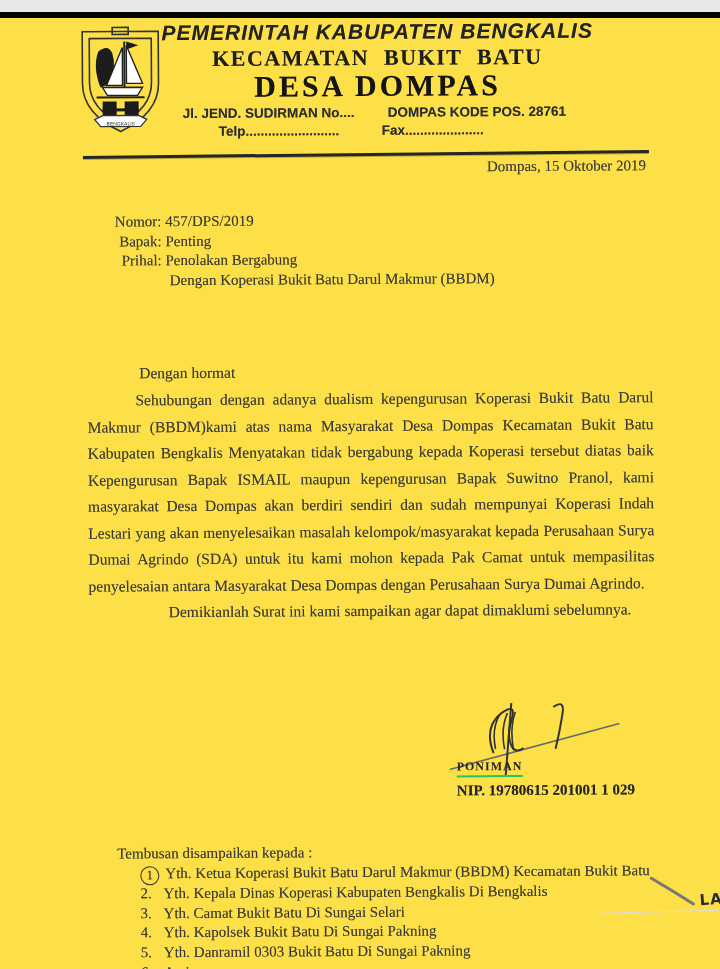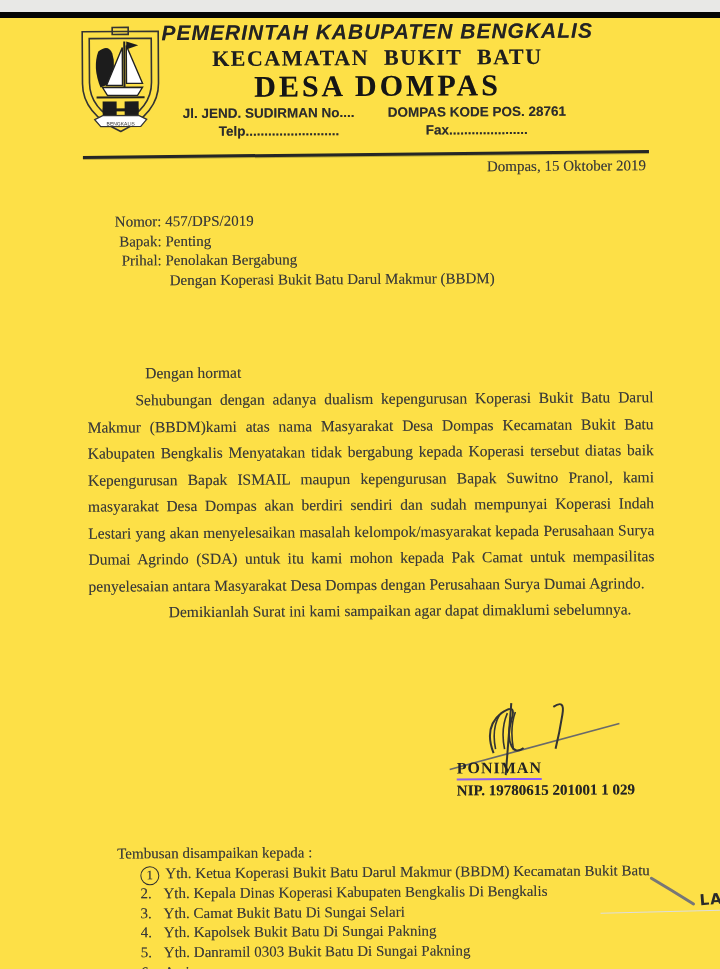--- a/index.html
+++ b/index.html
@@ -28,30 +28,30 @@
   .recipient{position:absolute;left:490px;top:180px;font-size:15px;line-height:20px;}
   .recipient .r-di{margin-left:35px;}
   .recipient .r-tempat{margin-left:85px;}
   .recipient div{text-shadow:0 0 .6px rgba(40,40,40,.45);}
 
   .meta{position:absolute;left:113px;top:199px;font-size:15px;line-height:19.5px;}
   .meta .lbl{display:inline-block;width:46px;text-align:right;}
   .meta .indent2{margin-left:58px;}
   .meta div{text-shadow:0 0 .6px rgba(40,40,40,.45);}
 
-  .salutation{left:146px;top:351px;font-size:15.5px;}
+  .salutation{left:140px;top:351px;font-size:15.5px;}
   .para{position:absolute;left:88px;top:374px;width:566px;font-size:15.5px;line-height:26.5px;
         text-align:justify;text-indent:48px;text-shadow:0 0 .6px rgba(40,40,40,.45);}
   .closing{left:88px;top:590px;font-size:15.5px;padding-left:80px;}
 
   .sig-block{position:absolute;left:455px;top:642px;font-size:15px;line-height:20.5px;}
   .sig-block div{text-shadow:0 0 .6px rgba(40,40,40,.45);}
   .sig-scribble{position:absolute;left:440px;top:686px;}
-  .sig-name{position:absolute;left:455px;top:748px;font-size:16px;font-weight:bold;
-        letter-spacing:1px;color:#242424;border-bottom:2px solid #8b5cf6;padding-bottom:1px;}
+  .sig-name{position:absolute;left:455px;top:748px;font-size:12px;font-weight:bold;
+        letter-spacing:1px;color:#242424;border-bottom:2px solid #22c55e;padding-bottom:1px;}
   .sig-nip{left:455px;top:771px;font-size:15px;font-weight:bold;color:#242424;}
 
   .tembusan{position:absolute;left:115px;top:832px;font-size:15px;}
   .tb-head{margin-bottom:3px;text-shadow:0 0 .6px rgba(40,40,40,.45);}
   .tb-item{display:flex;align-items:flex-start;height:19.8px;
         text-shadow:0 0 .6px rgba(40,40,40,.45);}
   .tb-num{display:inline-block;width:20px;margin-left:23px;flex:none;}
   .tb-num.circled{width:17px;height:17px;line-height:16px;text-align:center;
         border:1.6px solid #2f2f2f;border-radius:50%;margin-right:3px;margin-top:1px;font-size:13px;}
   .tb-text{padding-left:3px;}
@@ -94,21 +94,21 @@
         <text x="48" y="100" text-anchor="middle" font-size="5" fill="#333" font-family="Liberation Sans, sans-serif">BENGKALIS</text>
       </g>
     </svg>
 
     <div class="txt lh-gov">PEMERINTAH KABUPATEN BENGKALIS</div>
     <div class="txt lh-district">KECAMATAN  BUKIT BATU</div>
     <div class="txt lh-village">DESA DOMPAS</div>
     <div class="txt lh-small" style="left:185px;top:93px;">Jl. JEND. SUDIRMAN No....</div>
     <div class="txt lh-small" style="left:390px;top:93px;">DOMPAS  KODE POS. 28761</div>
     <div class="txt lh-small" style="left:221px;top:111px;">Telp.........................</div>
-    <div class="txt lh-small" style="left:428px;top:111px;">Fax.....................</div>
+    <div class="txt lh-small" style="left:384px;top:111px;">Fax.....................</div>
     <div class="rule"></div>
 
     <div class="txt dateline">Dompas, 15 Oktober 2019</div>
 
 
     <div class="meta">
       <div>
         <span class="lbl">Nomor</span><span>: 457/DPS/2019</span>
       </div>
       <div>

